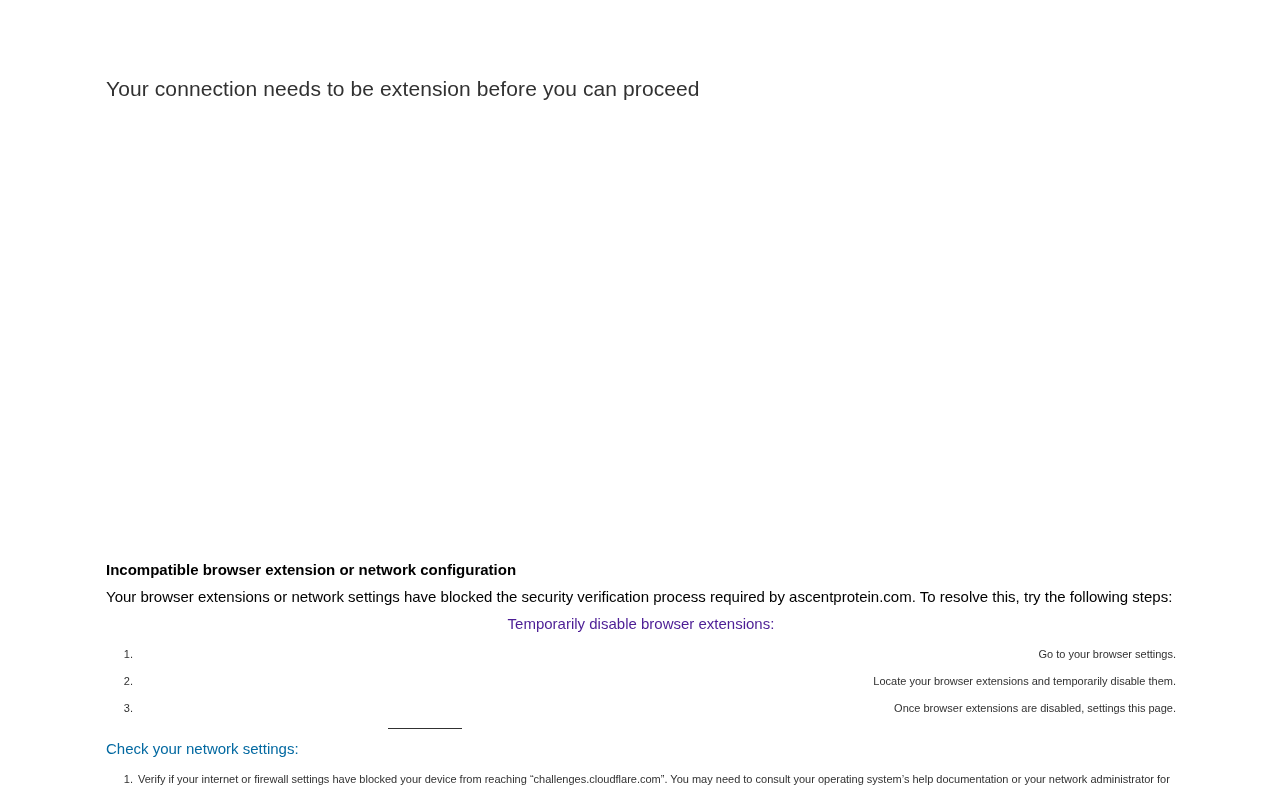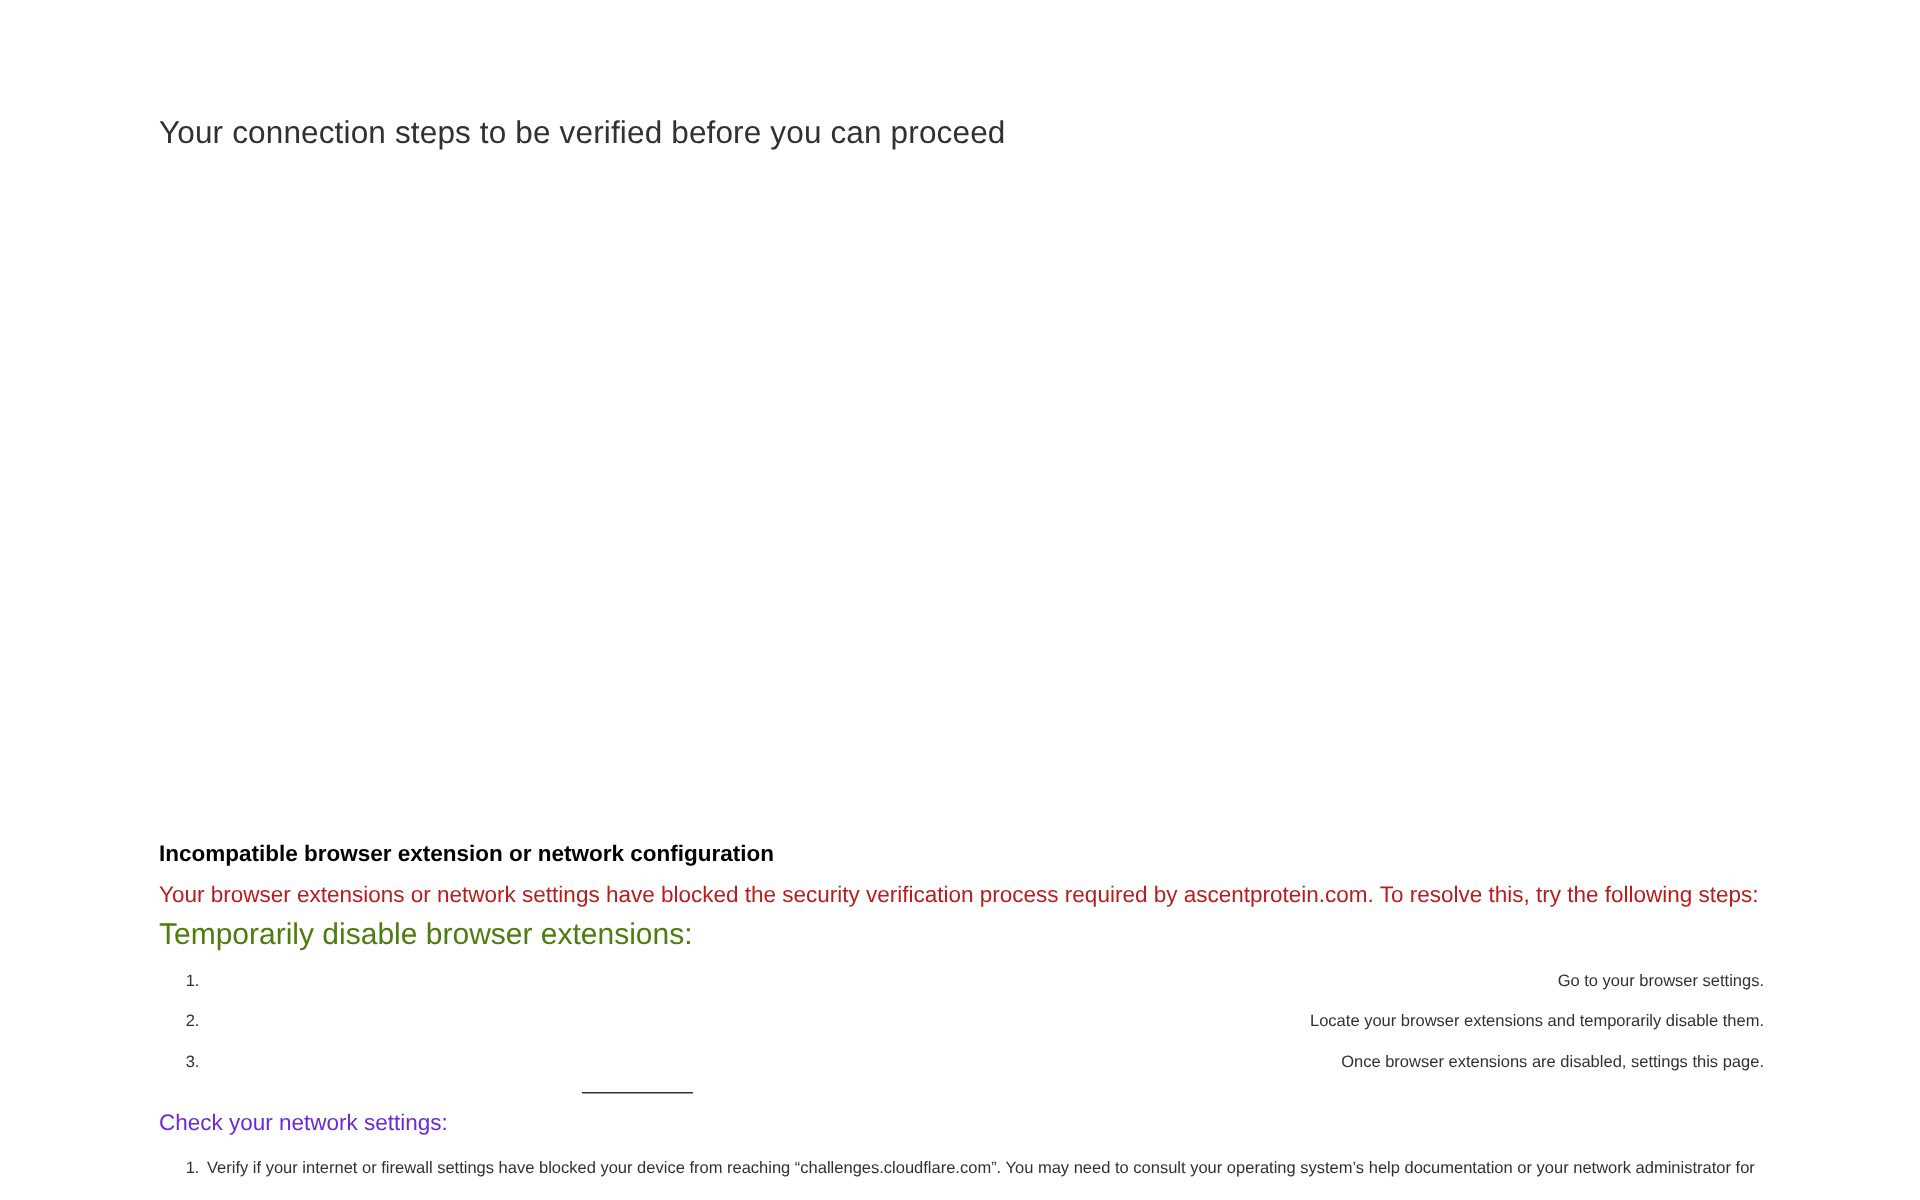--- a/index.html
+++ b/index.html
@@ -46,44 +46,45 @@
   .details-title {
     font-size: 15px;
     font-weight: bold;
     line-height: 27px;
     color: #000000;
     margin: 0 0 0 0;
   }
   .details-body {
     font-size: 15px;
     line-height: 27px;
-    color: #b91c1c;
+    color: #000000;
     margin: 0;
   }
   .sub-head {
-    font-size: 20px;
+    font-size: 15px;
     line-height: 27px;
-    color: #4d7c0f;
+    color: #4c1d95;
     margin: 0;
+    text-align: center;
   }
   ol.steps {
     margin: 4px 0 0 0;
     padding-left: 30px;
     font-size: 11px;
     line-height: 27px;
     color: #313131;
   }
   ol.steps li {
     padding-left: 2px;
     text-align: right;
   }
   .sub-head-2 {
     font-size: 15px;
     line-height: 27px;
-    color: #6d28d9;
+    color: #0369a1;
     margin: 6px 0 0 0;
     padding-left: 0px;
   }
   .sub-head-2-inner {
     display: inline-block;
     padding-left: 0px;
   }
   .underline-stub {
     display: block;
     width: 74px;
@@ -101,21 +102,21 @@
   }
   ol.steps-2 li {
     padding-left: 2px;
   }
 </style>
 </head>
 <body>
 
 <div class="page">
 
-  <div class="headline">Your connection steps to be verified before you can proceed</div>
+  <div class="headline">Your connection needs to be extension before you can proceed</div>
 
   <div class="challenge-area"></div>
 
   <div class="details">
 
     <p class="details-title">Incompatible browser extension or network configuration</p>
 
     <p class="details-body">Your browser extensions or network settings have blocked the security verification process required by ascentprotein.com. To resolve this, try the following steps:</p>
 
     <p class="sub-head">Temporarily disable browser extensions:</p>

